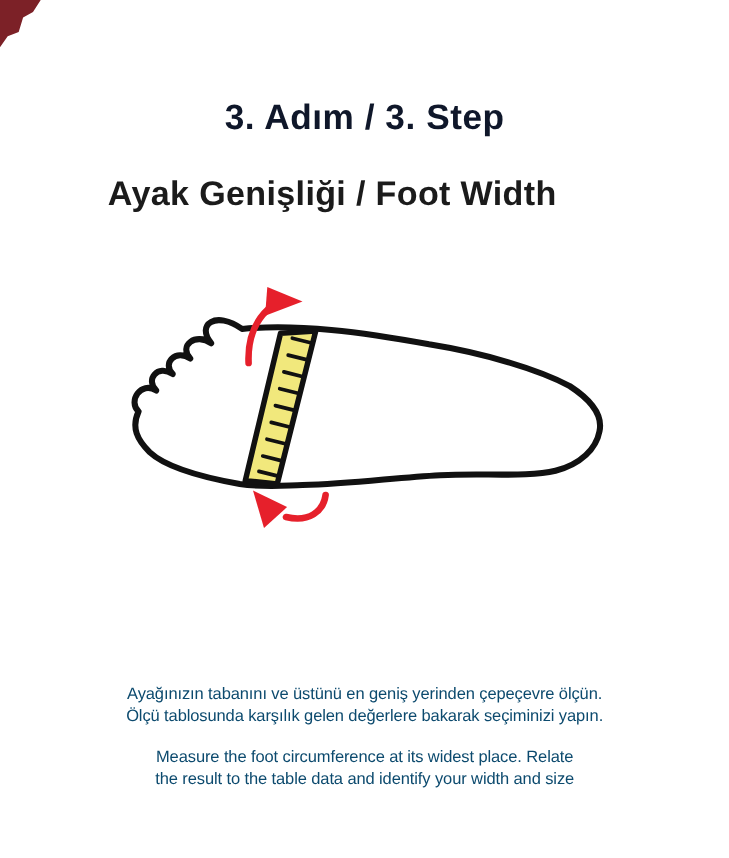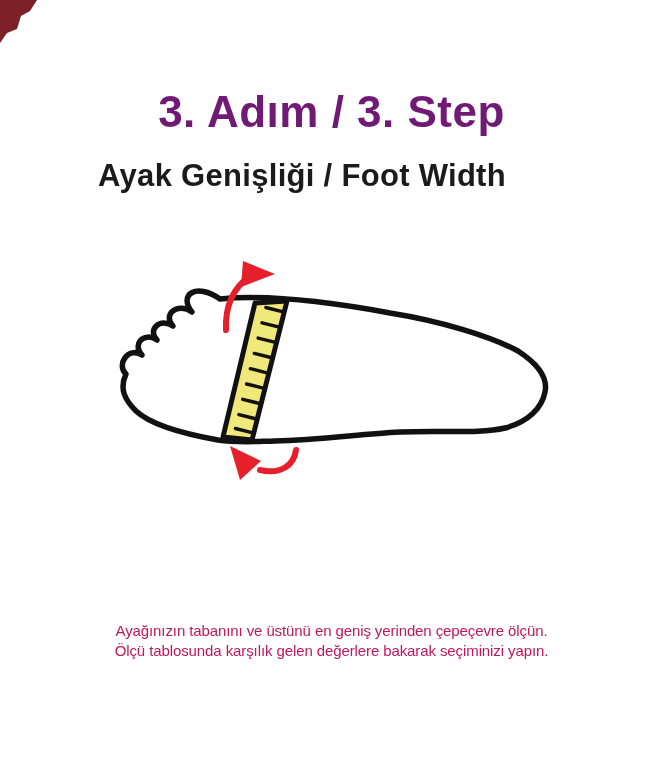--- a/index.html
+++ b/index.html
@@ -10,39 +10,39 @@
     overflow: hidden;
     position: relative;
   }
   .stage { position: relative; width: 663px; height: 780px; background: #fff; }
 
   .corner-svg { position: absolute; left: 0; top: 0; width: 40px; height: 46px; }
 
   .title {
     position: absolute; top: 90px; left: 0; width: 663px;
     text-align: center;
-    font-size: 44px; font-weight: bold; color: #701a75;
+    font-size: 32px; font-weight: bold; color: #0f172a;
     letter-spacing: 0.5px; line-height: 1;
   }
   .subtitle {
     position: absolute; top: 160px; left: 0; width: 604px;
     text-align: center;
     font-size: 31px; font-weight: bold; color: #1b1b1b;
     letter-spacing: 0.3px; line-height: 1;
   }
 
   .illustration {
     position: absolute; left: 90px; top: 250px;
     width: 480px; height: 250px;
   }
 
   .para {
     position: absolute; left: 0; width: 663px;
     text-align: center;
-    font-size: 15px; line-height: 20px; color: #be185d;
+    font-size: 15px; line-height: 20px; color: #0c4a6e;
     letter-spacing: -0.1px;
   }
   .para-tr { top: 621px; }
   .para-en { top: 679px; }
 </style>
 </head>
 <body>
 
 <div class="stage">
 
@@ -95,14 +95,18 @@
       <path d="M 206 200 C 204 215 191 225 170 220" fill="none" stroke="#e6202b" stroke-width="6" stroke-linecap="round"></path>
       <polygon points="140,196 171,211 150,230"></polygon>
     </g>
   </svg>
 
   <div class="para para-tr">
     <div>Ayağınızın tabanını ve üstünü en geniş yerinden çepeçevre ölçün.</div>
     <div>Ölçü tablosunda karşılık gelen değerlere bakarak seçiminizi yapın.</div>
   </div>
 
+  <div class="para para-en">
+    <div>Measure the foot circumference at its widest place. Relate</div>
+    <div>the result to the table data and identify your width and size</div>
+  </div>
 
 </div>
 
 </body></html>

